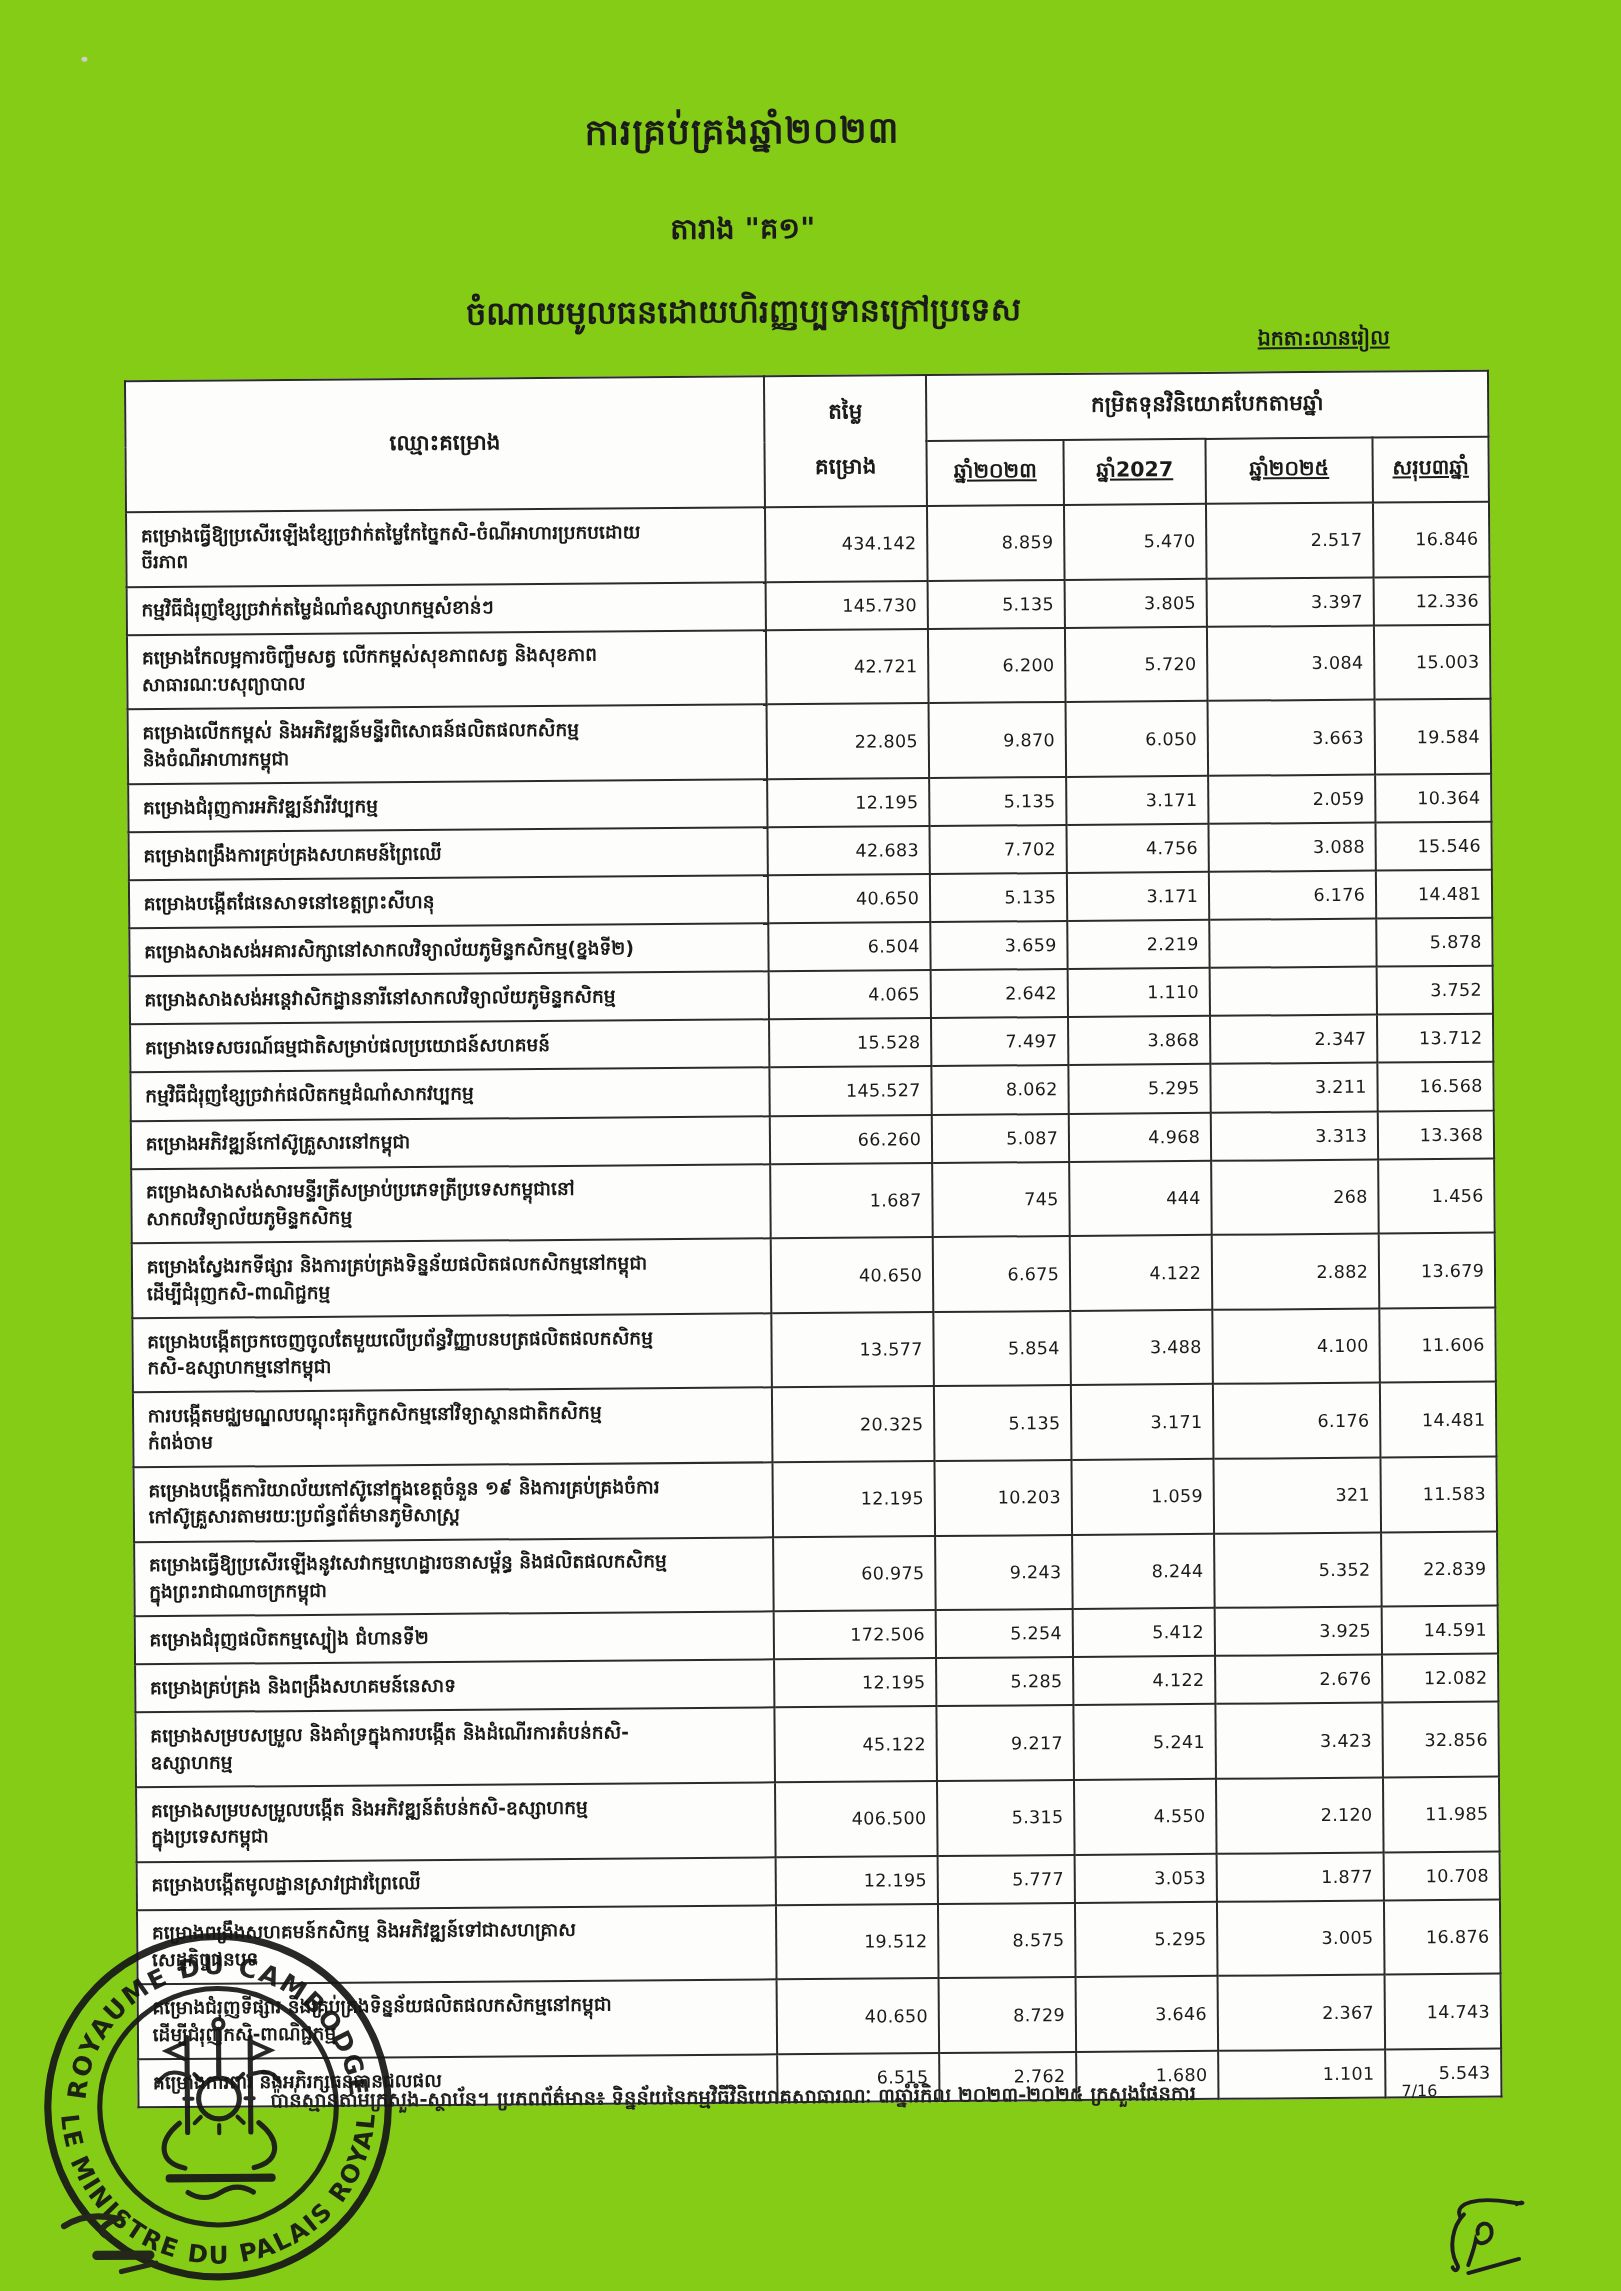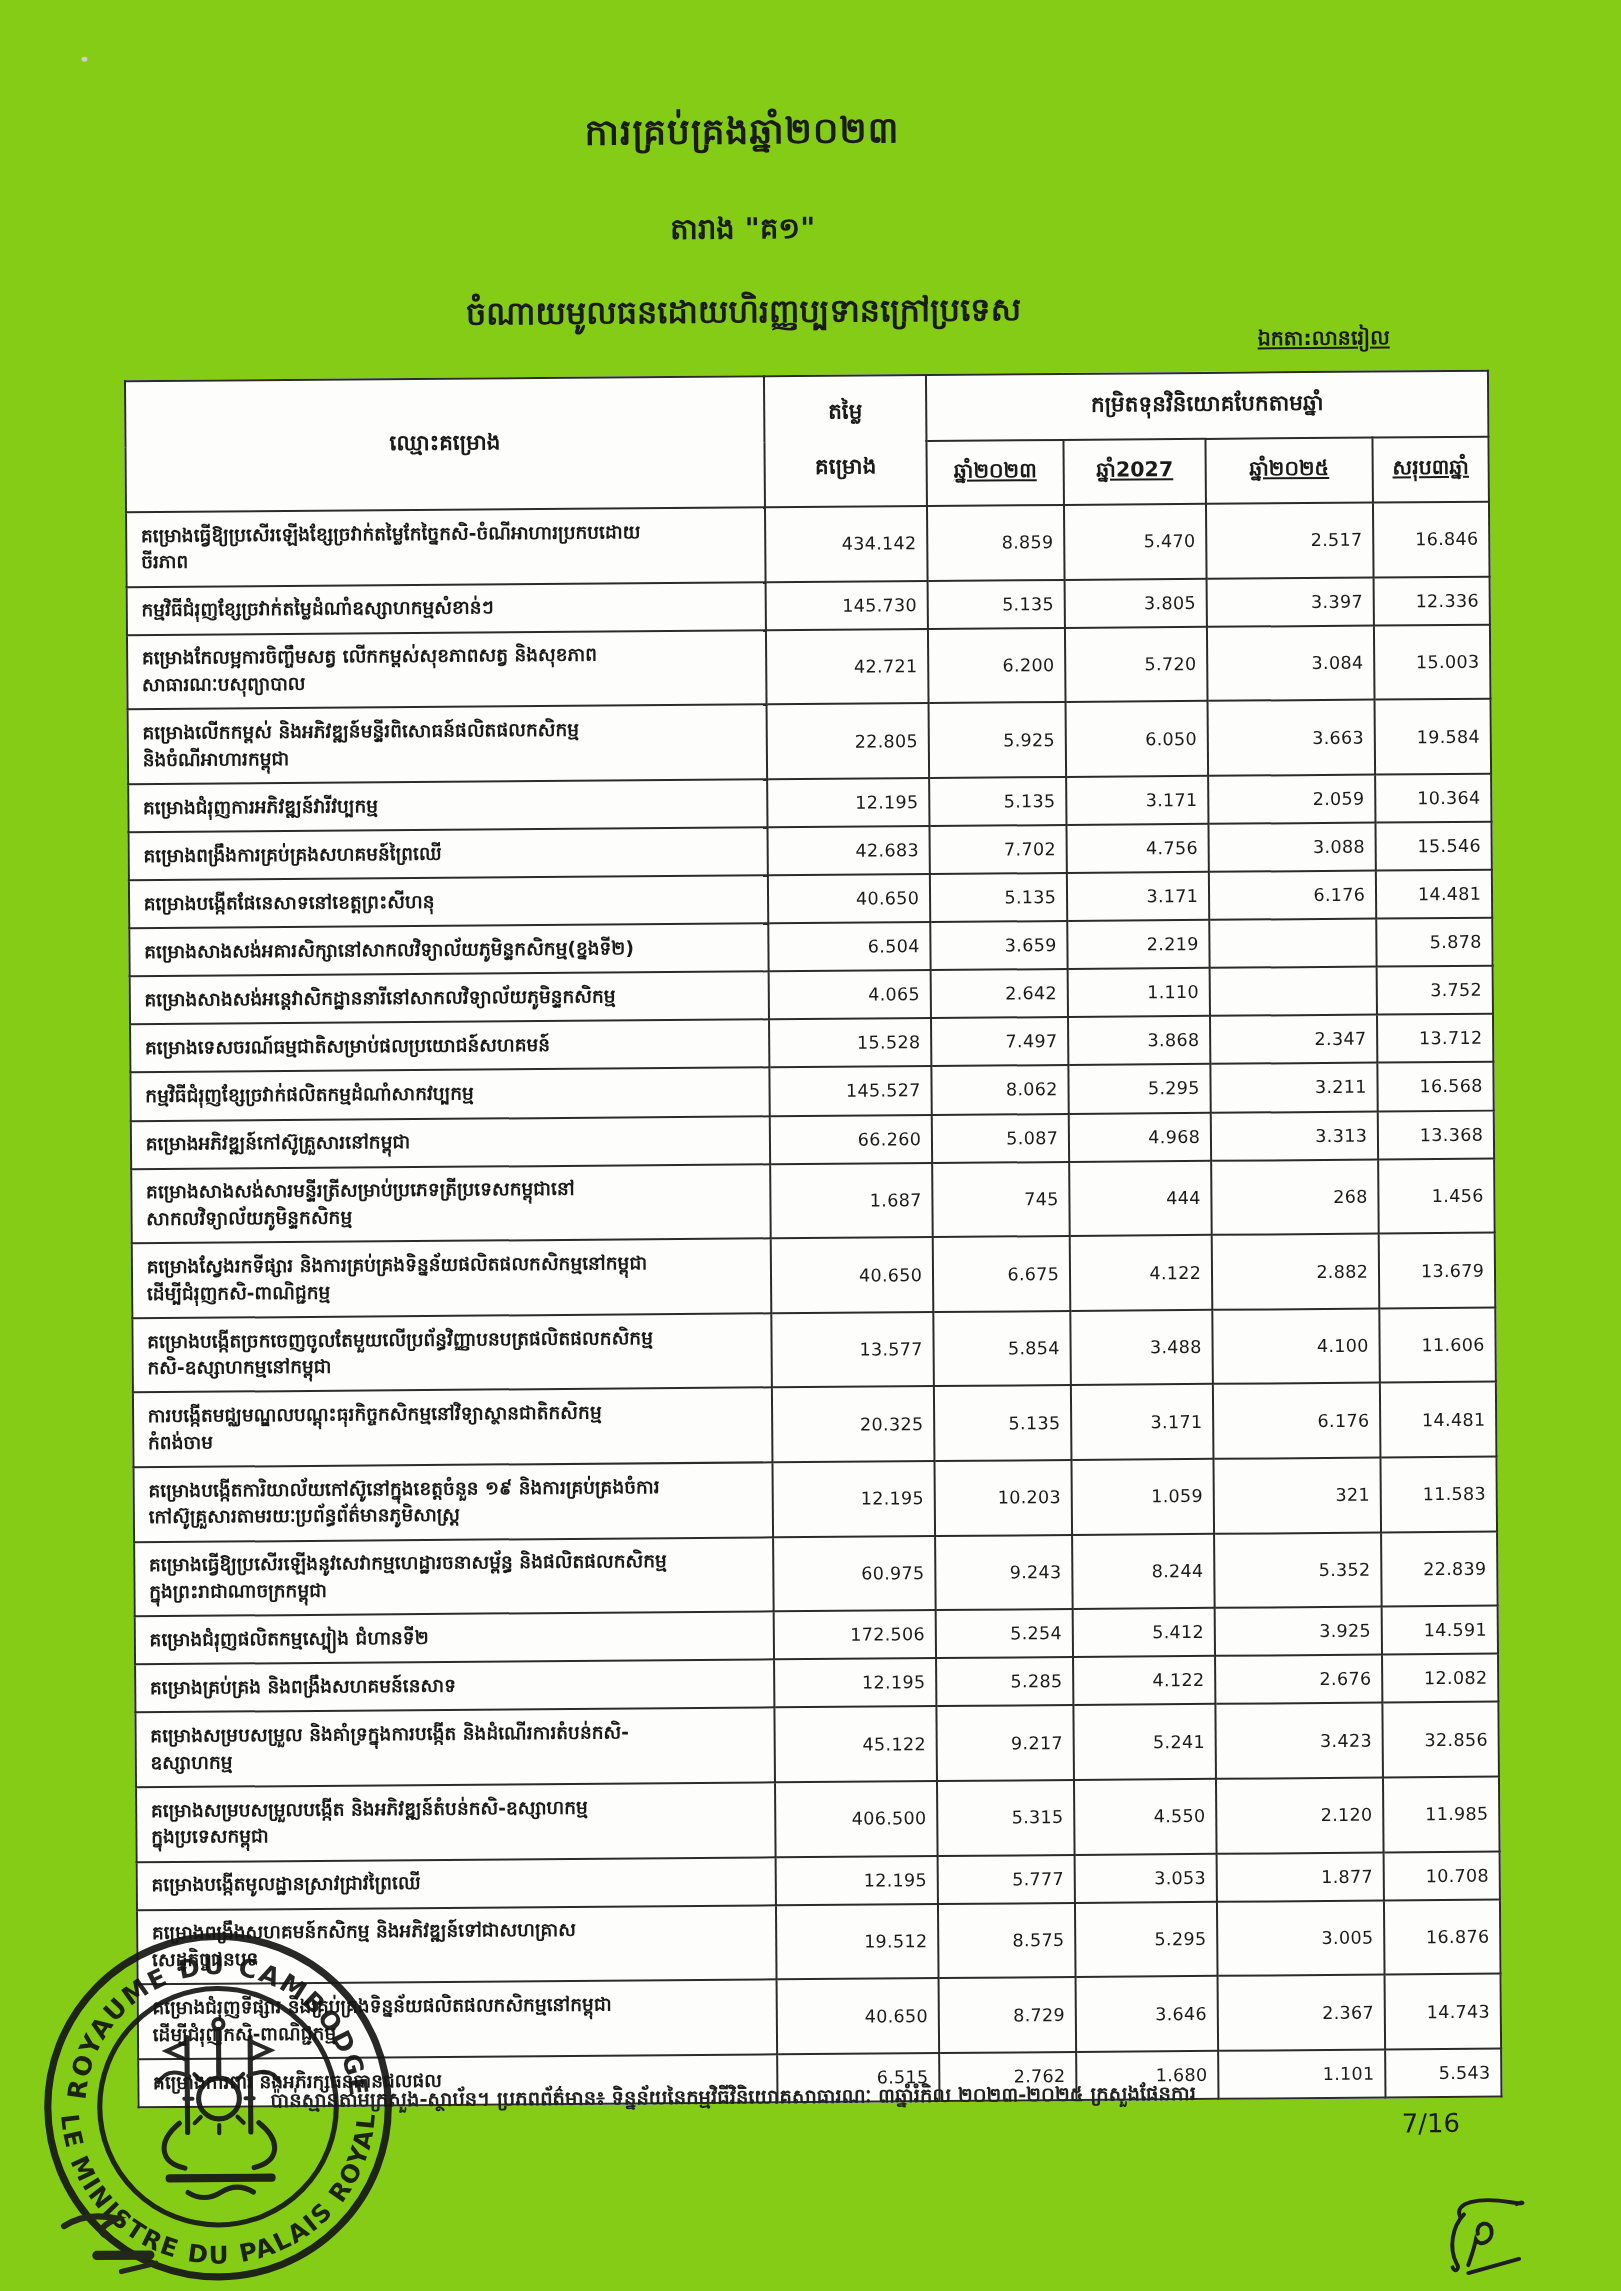--- a/index.html
+++ b/index.html
@@ -44,21 +44,21 @@
   }
   td.c-num {
     font-size:17.6px; text-align:right; vertical-align:middle;
     padding:3.9px 9.8px 3.9px 3.9px; letter-spacing:0.3px;
   }
 
   .footer-note {
     position:absolute; top:2084px; left:263px; width:1049px;
     font-size:19.6px; font-weight:bold; color:#222;
   }
-  .page-number { position:absolute; top:2086px; left:1394px; font-size:26px;margin-top:27px; }
+  .page-number { position:absolute; top:2086px; left:1394px; font-size:16px; }
 
   .stamp { position:absolute; left:27.4px; top:1917px; width:367px; height:370px; opacity:0.92; }
   .paraph { position:absolute; left:1426px; top:2196px; width:108px; height:90px; }
 </style>
 </head>
 <body>
 
 <div class="sheet">
   <div class="content">
 
@@ -129,21 +129,21 @@
             <td class="c-num">5.720</td>
             <td class="c-num">3.084</td>
             <td class="c-num">15.003</td>
           </tr>
           <tr>
             <td class="c-name">
               <div>គម្រោងលើកកម្ពស់ និងអភិវឌ្ឍន៍មន្ទីរពិសោធន៍ផលិតផលកសិកម្ម</div>
               <div>និងចំណីអាហារកម្ពុជា</div>
             </td>
             <td class="c-num">22.805</td>
-            <td class="c-num">5.925</td>
+            <td class="c-num">9.870</td>
             <td class="c-num">6.050</td>
             <td class="c-num">3.663</td>
             <td class="c-num">19.584</td>
           </tr>
           <tr>
             <td class="c-name">
               <div>គម្រោងជំរុញការអភិវឌ្ឍន៍វារីវប្បកម្ម</div>
             </td>
             <td class="c-num">12.195</td>
             <td class="c-num">5.135</td>

